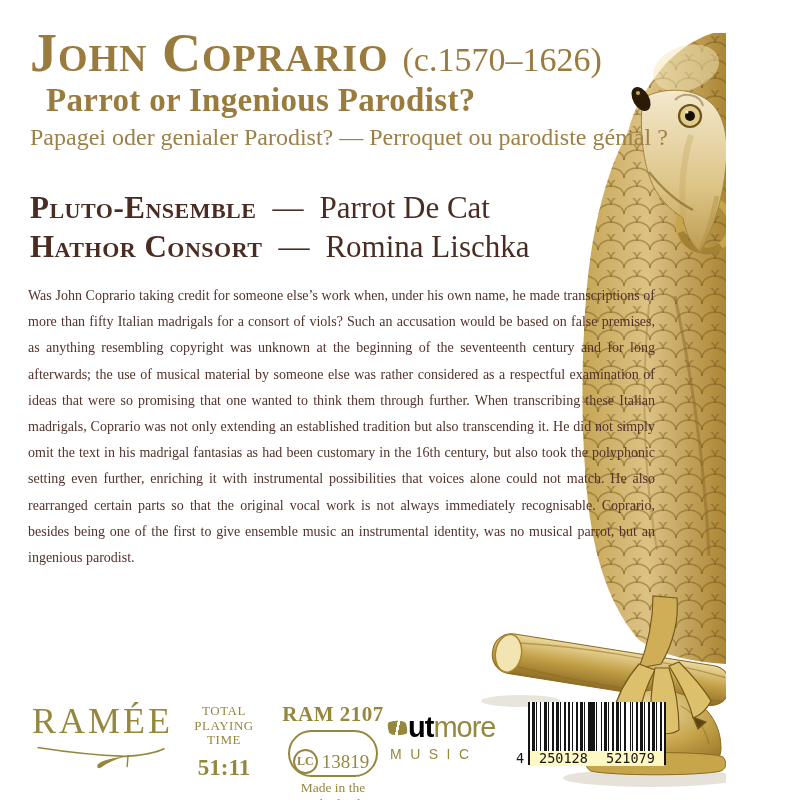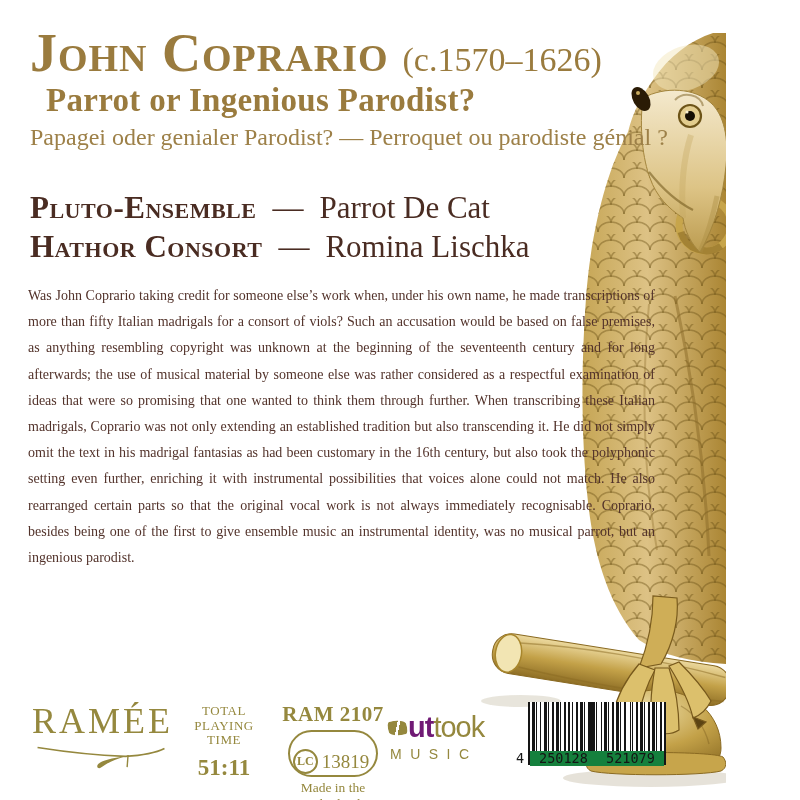--- a/index.html
+++ b/index.html
@@ -42,32 +42,32 @@
   .lc-number{font-size:19px;}
   .made-in{font-size:13.5px;margin-top:3px;}
   .outhere{position:absolute;left:388px;top:18px;width:110px;
     font-family:"Liberation Sans",sans-serif;}
   .outhere-brand{display:flex;align-items:center;line-height:1;}
   .leaf-o{display:inline-block;width:19px;height:16px;margin-right:1px;
     background-color:#95883e;
     background-image:linear-gradient(115deg,rgba(255,255,255,0) 45%,#ffffff 45%,#ffffff 56%,rgba(255,255,255,0) 56%);
     border-radius:15% 85% 15% 85% / 60% 45% 60% 45%;
     transform:rotate(-14deg);}
-  .outhere-bold{font-size:29px;font-weight:700;color:#701a75;letter-spacing:-1px;}
+  .outhere-bold{font-size:29px;font-weight:700;color:#000000;letter-spacing:-1px;}
   .outhere-light{font-size:29px;font-weight:400;color:#95883e;letter-spacing:-1px;}
   .outhere-sub{font-size:14px;letter-spacing:8.5px;margin-top:4px;margin-left:2px;color:#95883e;}
   
   .barcode{position:absolute;left:516px;top:7px;width:152px;height:64px;}
   .bars{position:absolute;left:12px;right:2px;top:0;height:57px;
     background-image:
       repeating-linear-gradient(90deg,rgba(255,255,255,0) 0 13px,#ffffff 13px 15px,rgba(255,255,255,0) 15px 29px),
       repeating-linear-gradient(90deg,#151515 0 2px,#ffffff 2px 4px,#151515 4px 7px,#ffffff 7px 8px,#151515 8px 9px,#ffffff 9px 12px);}
   .guard{position:absolute;top:0;width:2px;height:63px;background:#151515;}
   .guard.g-left{left:12px;} .guard.g-mid{left:74px;} .guard.g-right{right:2px;}
-  .bc-digits{position:absolute;left:14px;right:4px;bottom:0;height:15px;background:#15803d;
+  .bc-digits{position:absolute;left:14px;right:4px;bottom:0;height:15px;background:#fef9c3;
     display:flex;justify-content:space-around;align-items:flex-end;
     font-family:"DejaVu Sans Mono",monospace;font-size:13.5px;color:#151515;}
   .bc-left{position:absolute;left:0;bottom:0;font-family:"DejaVu Sans Mono",monospace;
     font-size:13.5px;color:#151515;}
   
   .statue{position:absolute;top:0;right:0;width:245px;height:800px;z-index:1;}
 </style>
 </head>
 <body>
 
@@ -203,21 +203,21 @@
         <span class="lc-circle">LC</span>
         <span class="lc-number">13819</span>
       </div>
       <div class="made-in">Made in the Netherlands</div>
     </div>
 
     <div class="outhere">
       <div class="outhere-brand">
         <span class="leaf-o"></span>
           <span class="outhere-bold">ut</span>
-          <span class="outhere-light">took</span>
+          <span class="outhere-light">more</span>
       </div>
       <div class="outhere-sub">MUSIC</div>
     </div>
 
     <div class="barcode">
       <div class="bars"></div>
       <span class="guard g-left"></span>
       <span class="guard g-mid"></span>
       <span class="guard g-right"></span>
       <span class="bc-left">4</span>

